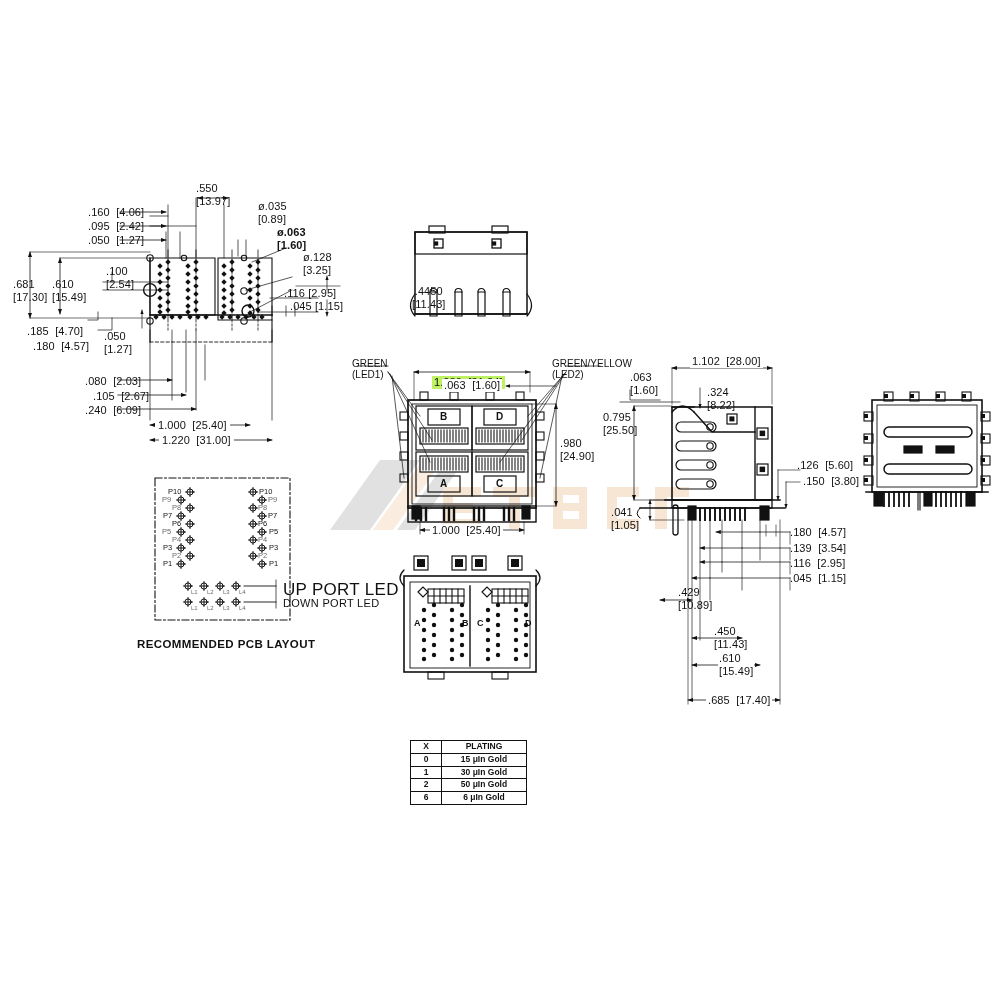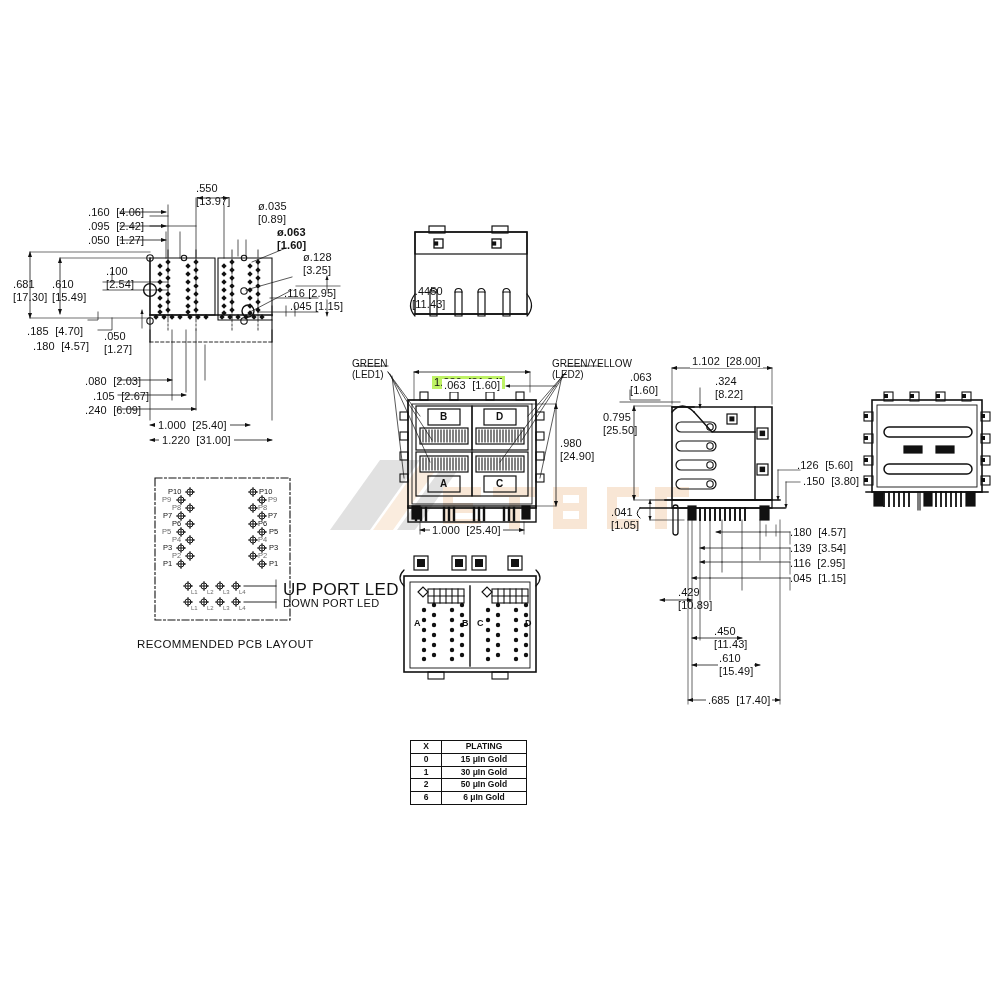--- a/index.html
+++ b/index.html
@@ -796,21 +796,21 @@
   <div class="portlbl" style="left:496px;top:478px;">C</div>
 
   <div class="portlbl" style="left:414px;top:618px;font-size:9px;">A</div>
   <div class="portlbl" style="left:462px;top:618px;font-size:9px;">B</div>
   <div class="portlbl" style="left:477px;top:618px;font-size:9px;">C</div>
   <div class="portlbl" style="left:525px;top:618px;font-size:9px;">D</div>
 
   <div class="dimtxt" style="left:690px;top:355px;background:#fff;padding:0 2px;">
     <span>1.102</span>&nbsp;&nbsp;<span>[28.00]</span>
   </div>
-  <div class="dimtxt" style="left:707px;top:375px;text-align:left;margin-left:8px;">
+  <div class="dimtxt" style="left:707px;top:386px;text-align:left;">
     <div>.324</div>
     <div>[8.22]</div>
   </div>
   <div class="dimtxt" style="left:630px;top:371px;text-align:left;">
     <div>.063</div>
     <div>[1.60]</div>
   </div>
   <div class="dimtxt" style="left:603px;top:411px;text-align:left;">
     <div>0.795</div>
     <div>[25.50]</div>
@@ -879,21 +879,21 @@
   <div class="pinlbl faint" style="left:207px;top:589px;font-size:6px;">L2</div>
   <div class="pinlbl faint" style="left:223px;top:589px;font-size:6px;">L3</div>
   <div class="pinlbl faint" style="left:239px;top:589px;font-size:6px;">L4</div>
   <div class="pinlbl faint" style="left:191px;top:605px;font-size:6px;">L1</div>
   <div class="pinlbl faint" style="left:207px;top:605px;font-size:6px;">L2</div>
   <div class="pinlbl faint" style="left:223px;top:605px;font-size:6px;">L3</div>
   <div class="pinlbl faint" style="left:239px;top:605px;font-size:6px;">L4</div>
 
   <div class="lbl" style="left:283px;top:580px;font-size:17px;letter-spacing:.3px;">UP  PORT  LED</div>
   <div class="lbl" style="left:283px;top:597px;font-size:11px;letter-spacing:.3px;">DOWN  PORT  LED</div>
-  <div class="caption" style="left:137px;top:638px;">RECOMMENDED PCB LAYOUT</div>
+  <div class="caption" style="left:137px;top:638px;font-weight:bold;">RECOMMENDED PCB LAYOUT</div>
 
   <table id="plating">
     <thead>
       <tr>
         <th>X</th>
         <th>PLATING</th>
       </tr>
     </thead>
     <tbody>
       <tr>

